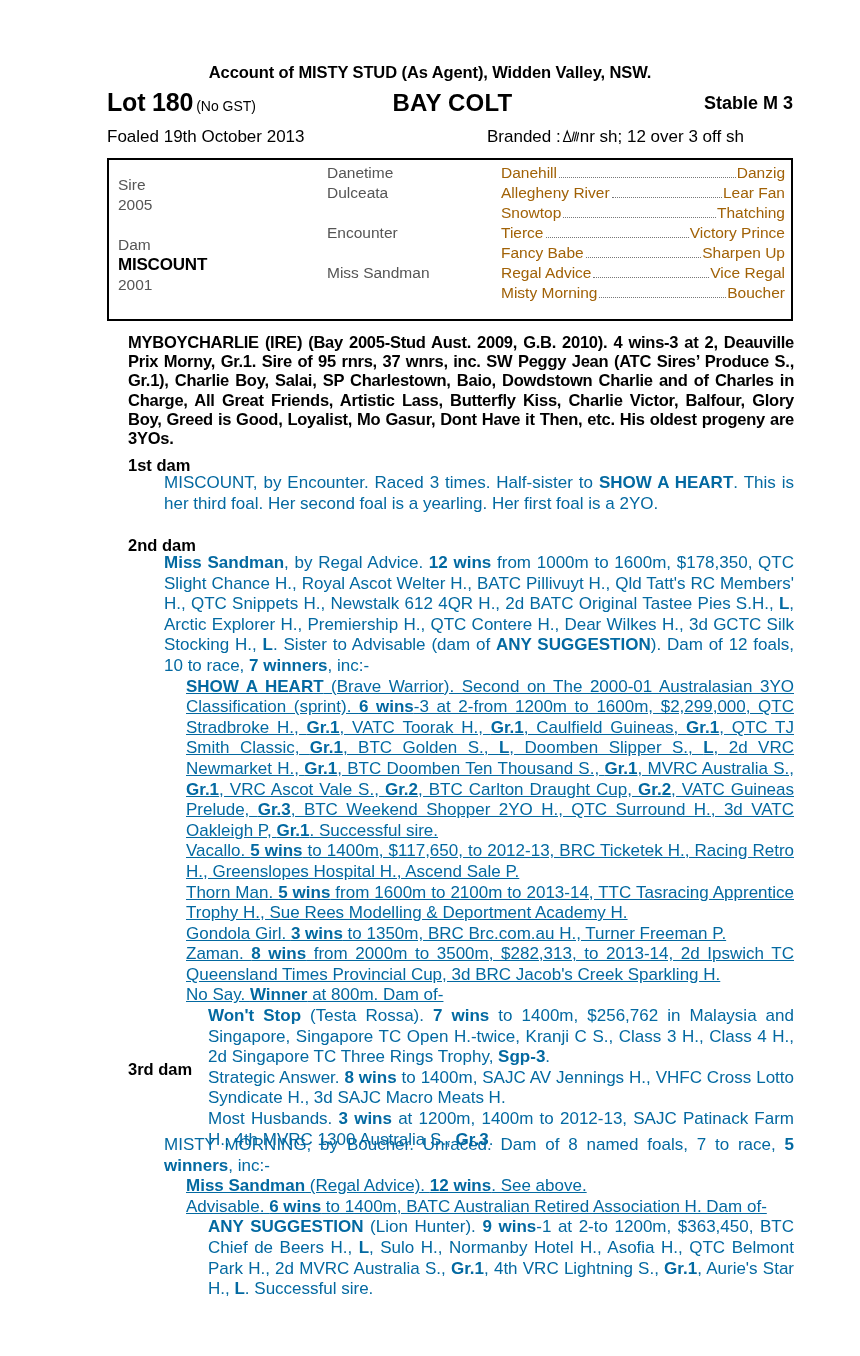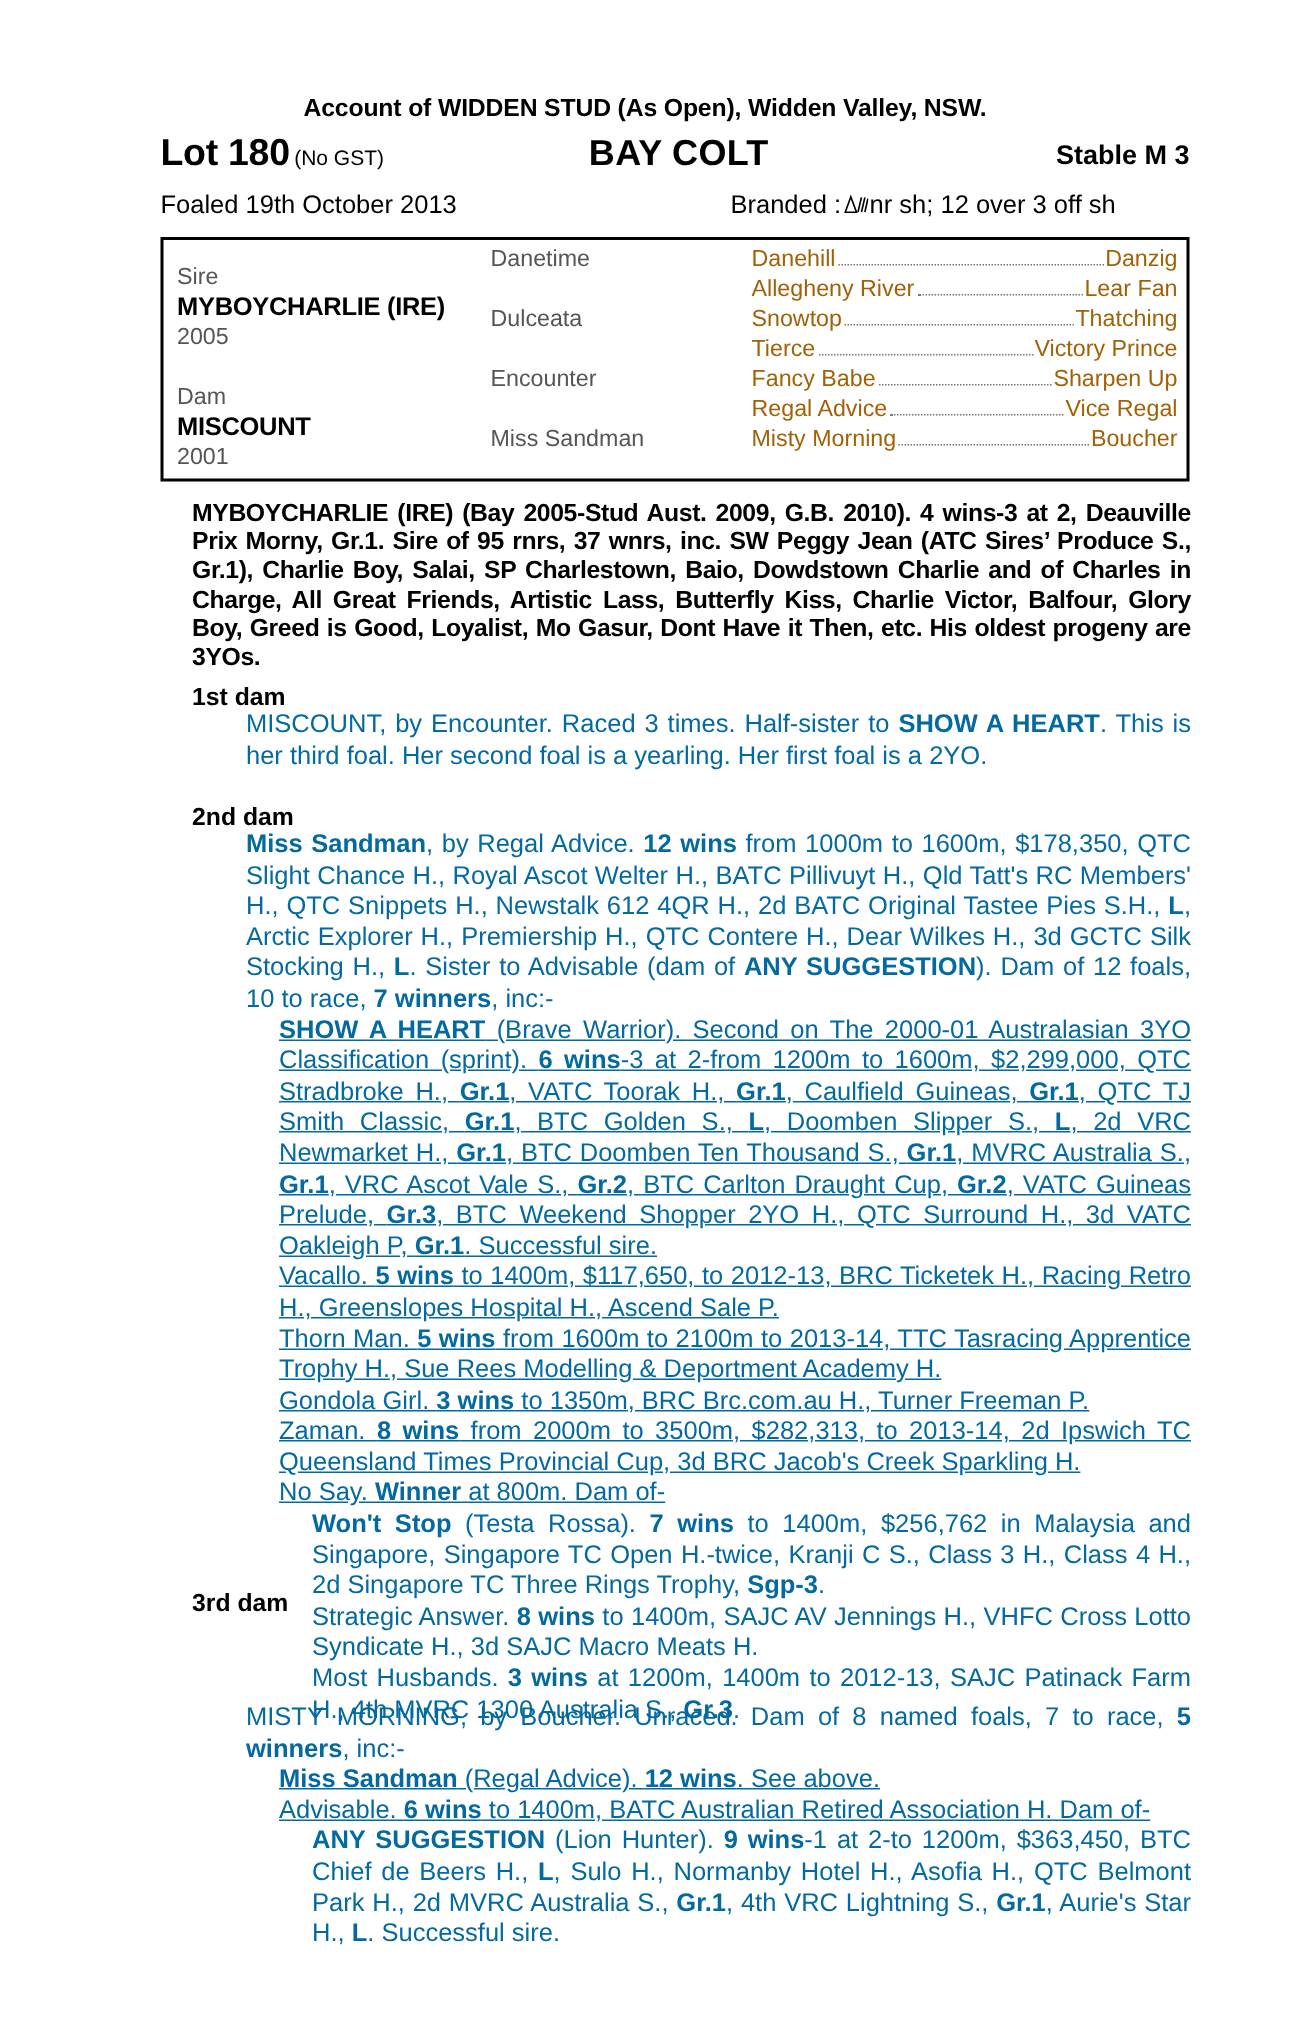--- a/index.html
+++ b/index.html
@@ -203,21 +203,21 @@
   .hang1 { padding-left: 36px; text-indent: -36px; }
   .hang2 { padding-left: 58px; text-indent: -36px; text-decoration: underline; }
   .hang3 { padding-left: 80px; text-indent: -36px; }
   b { font-weight: bold; }
 </style>
 </head>
 <body>
 
 <div class="page">
 
-  <div class="account-line">Account of WIDDEN STUD (As Open), Widden Valley, NSW.</div>
+  <div class="account-line">Account of MISTY STUD (As Agent), Widden Valley, NSW.</div>
 
   <div class="lot-row">
     <div class="lot-left">
       <span class="lot-num">Lot 180</span><span class="no-gst">(No GST)</span>
     </div>
     <div class="colt-title">BAY COLT</div>
     <div class="stable">Stable M 3</div>
   </div>
 
   <div class="foaled-row">
@@ -231,24 +231,20 @@
           </svg></span><span>nr sh; 12 over 3 off sh</span>
     </div>
   </div>
 
   <div class="ped-box">
     <div class="ped-inner">
       <div class="ped-left">
           <div class="pl-row">
             <span class="pl-a">Sire</span>
             <span class="pl-b">Danetime</span>
-          </div>
-          <div class="pl-row name">
-            <span class="pl-a">MYBOYCHARLIE (IRE)</span>
-            <span class="pl-b"></span>
           </div>
           <div class="pl-row">
             <span class="pl-a">2005</span>
             <span class="pl-b">Dulceata</span>
           </div>
           <div class="pl-row">
             <span class="pl-a"></span>
             <span class="pl-b"></span>
           </div>
           <div class="pl-row">

